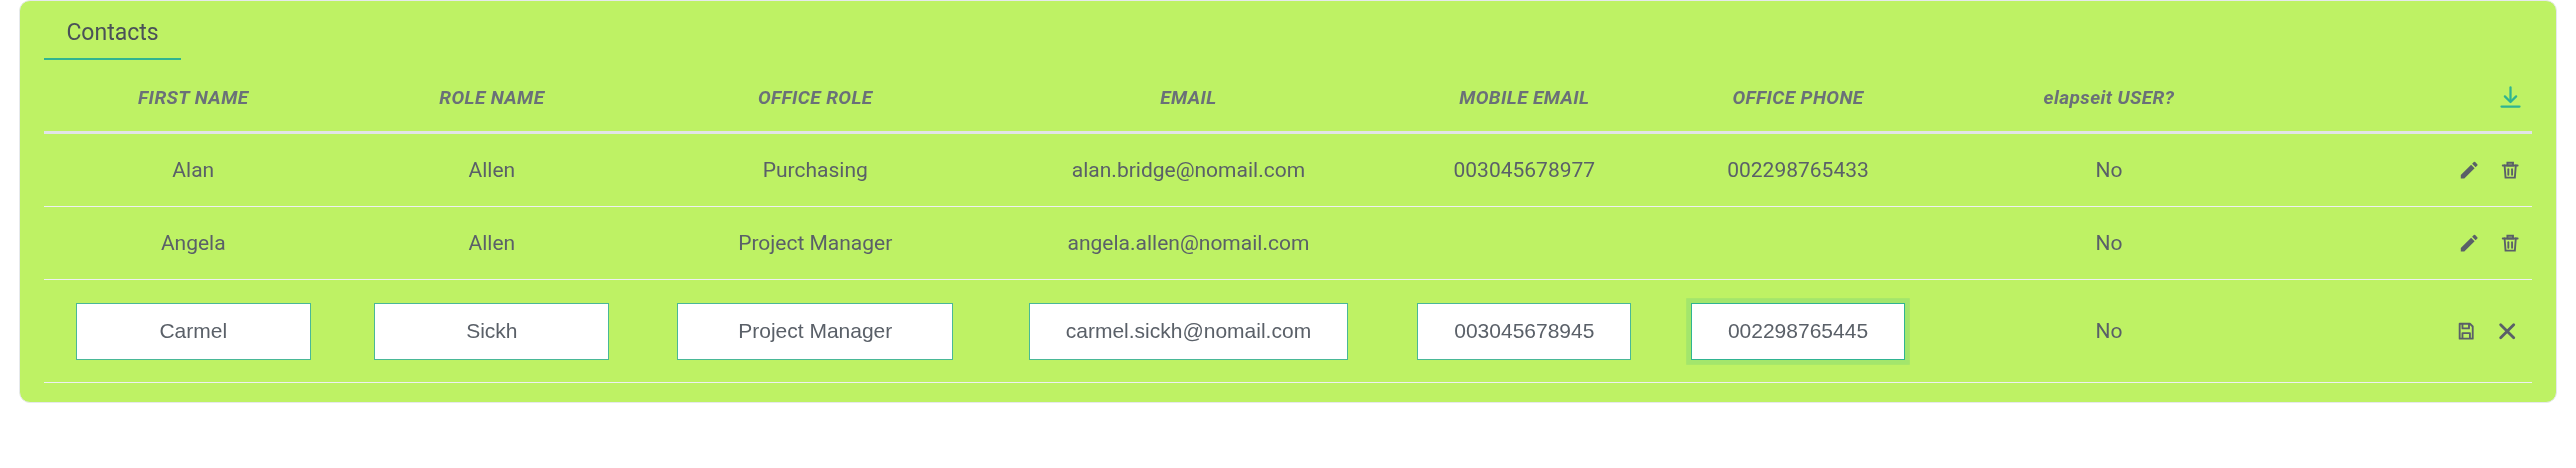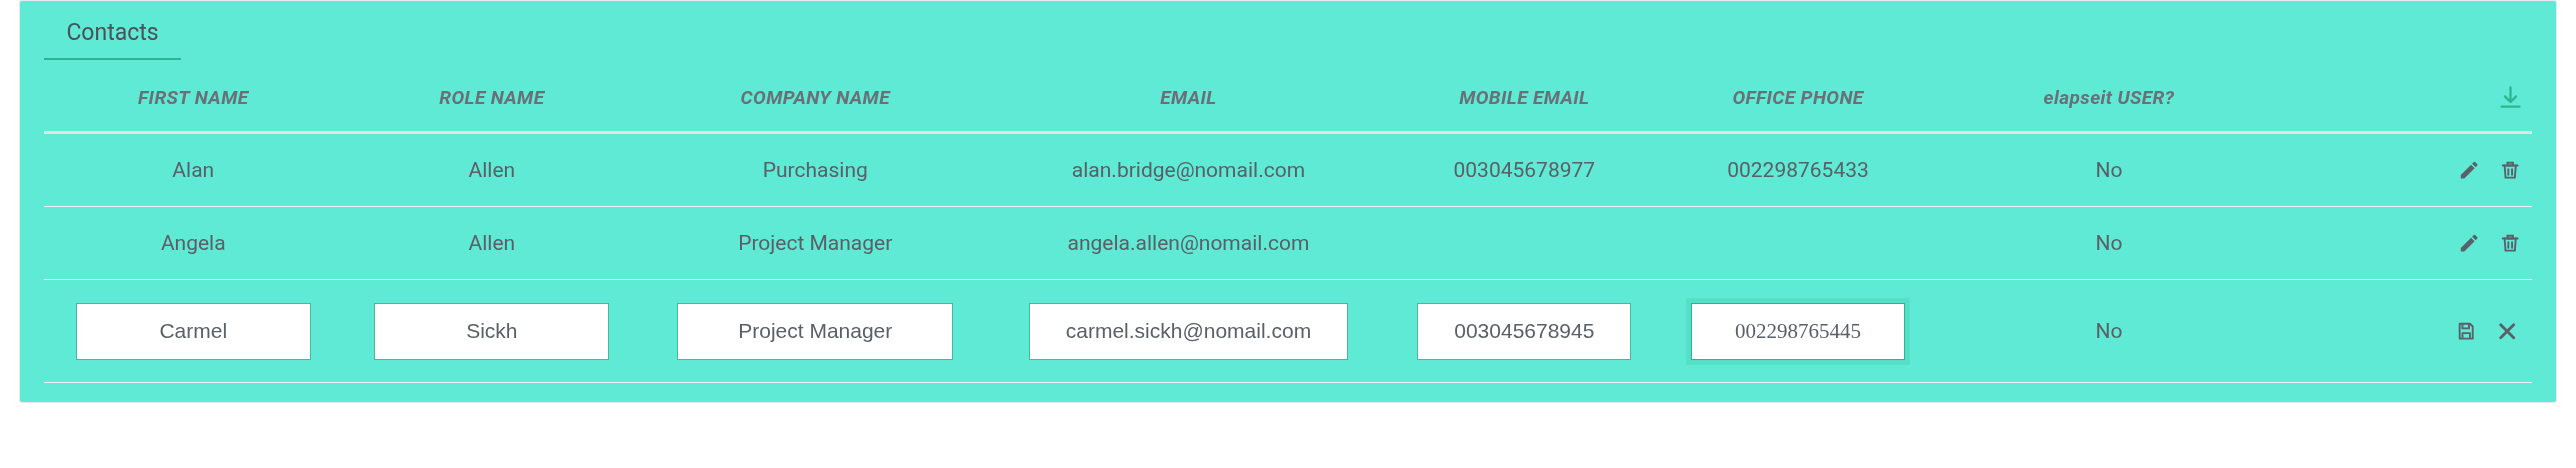--- a/index.html
+++ b/index.html
@@ -9,22 +9,22 @@
     font-family: -apple-system, BlinkMacSystemFont, "Segoe UI", Roboto, Helvetica, Arial, sans-serif;
     background: #fff;
     color: #4a5158;
   }
   .page {
     width: 2576px;
     padding: 0 19px 19px;
   }
   .card {
     border: 0.8px solid #e6e9ec;
-    border-radius: 3px;
-    background: #5eead4;
+    border-radius: 11px;
+    background: #bef264;
     padding-bottom: 19px;
   }
 
   
   .tabs {
     display: flex;
     align-items: flex-end;
     padding: 6.4px 24px 0 24px;
     position: relative;
   }
@@ -90,21 +90,20 @@
     background: #fff;
     color: #5a6068;
     font-size: 21px;
     text-align: center;
     padding: 3.2px 8px;
     outline: none;
   }
   .cell-input.focused {
     box-shadow: 0 0 0 4.8px rgba(47,180,145,0.18);
     border-color: #2fb491;
-    font-family: Liberation Serif, serif;
   }
 
   
   .icon-btn {
     display: inline-flex;
     align-items: center;
     justify-content: center;
     width: 30px; height: 30px;
     padding: 0;
     background: transparent;
@@ -145,21 +144,21 @@
           <col class="c4">
           <col class="c5">
           <col class="c6">
           <col class="c7">
           <col class="c8">
       </colgroup>
       <thead>
         <tr>
           <th>FIRST NAME</th>
           <th>ROLE NAME</th>
-          <th>COMPANY NAME</th>
+          <th>OFFICE ROLE</th>
           <th>EMAIL</th>
           <th>MOBILE EMAIL</th>
           <th>OFFICE PHONE</th>
           <th>elapseit USER?</th>
           <th class="actions-head download-head">
             <button class="icon-btn" aria-label="download">
               <svg viewBox="0 0 24 24" fill="none" stroke="currentColor" stroke-width="2" stroke-linecap="round" stroke-linejoin="round">
                 <path d="M12 3v12"></path>
                   <path d="M7 11l5 5 5-5"></path>
                   <path d="M4 20h16"></path>

